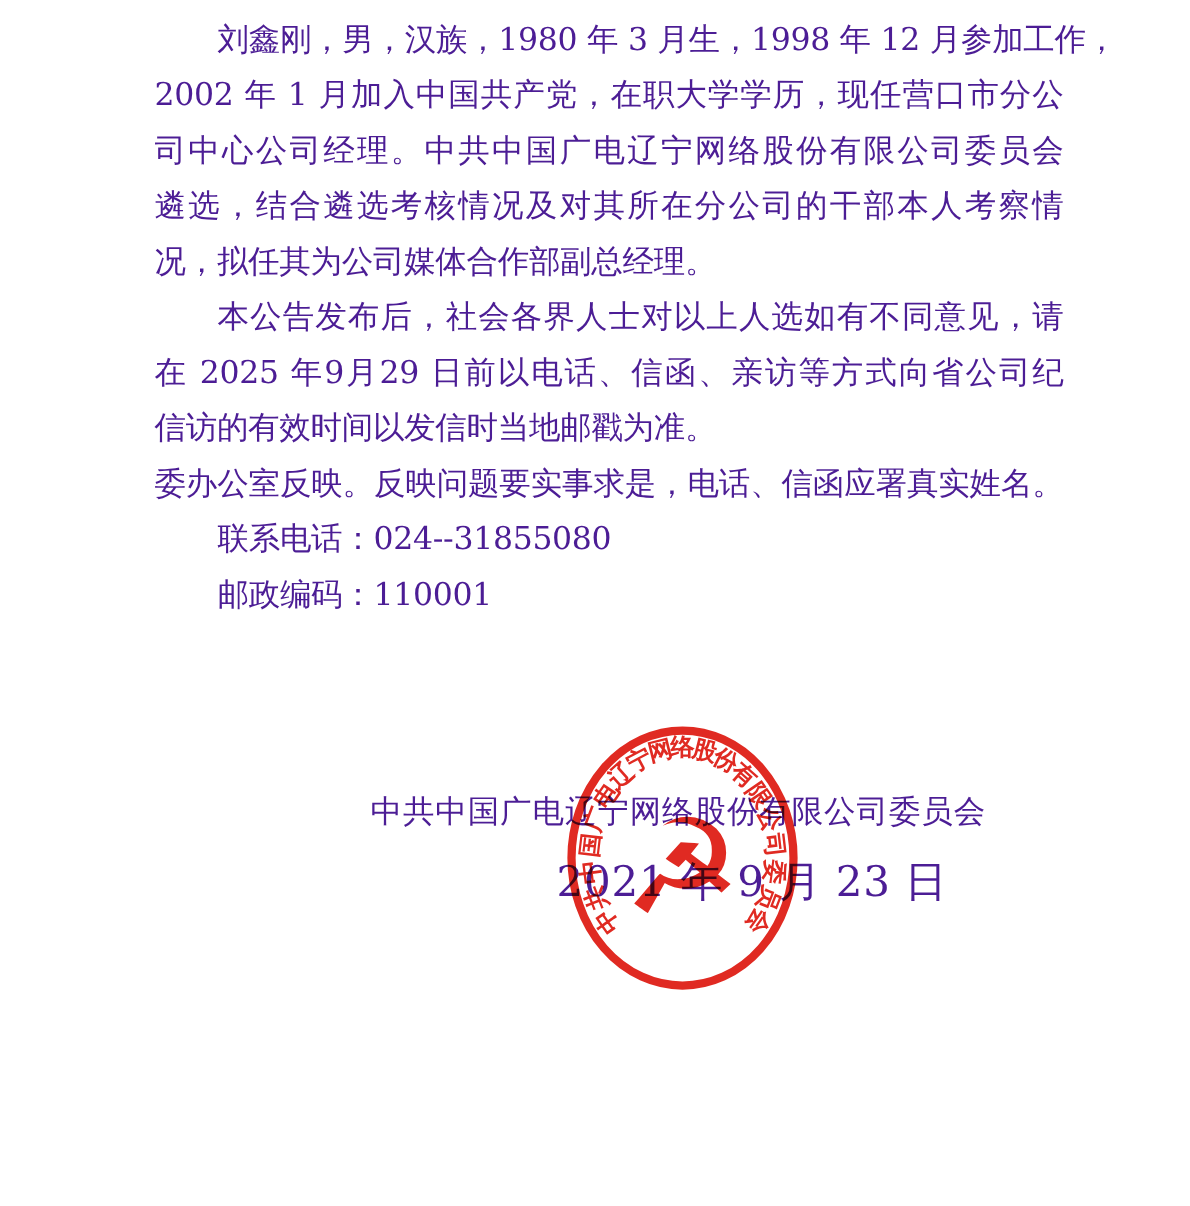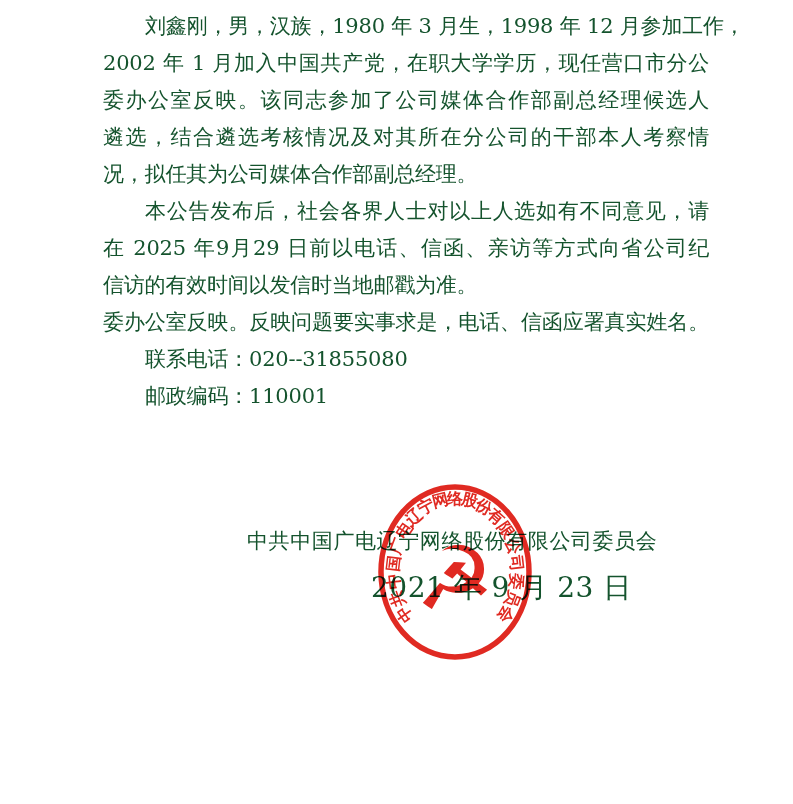--- a/index.html
+++ b/index.html
@@ -59,33 +59,33 @@
     font-weight: bold;
   }
   .seal .emblem {
     font-size: 88px;
     font-family: "DejaVu Sans", "Liberation Sans", sans-serif;
   }
 </style>
 </head>
 <body>
 
-<div class="page" style="color: #14532d; background: rgb(255, 255, 255);">
+<div class="page" style="color: #4c1d95; background: rgb(255, 255, 255);">
 
   <div class="body-text" id="doc-lines">
       <div class="line indent just">刘鑫刚，男，汉族，1980 年 3 月生，1998 年 12 月参加工作，</div>
       <div class="line just">2002 年 1 月加入中国共产党，在职大学学历，现任营口市分公</div>
-      <div class="line just">委办公室反映。该同志参加了公司媒体合作部副总经理候选人</div>
+      <div class="line just">司中心公司经理。中共中国广电辽宁网络股份有限公司委员会</div>
       <div class="line just">遴选，结合遴选考核情况及对其所在分公司的干部本人考察情</div>
       <div class="line">况，拟任其为公司媒体合作部副总经理。</div>
       <div class="line indent just">本公告发布后，社会各界人士对以上人选如有不同意见，请</div>
       <div class="line just">在 2025 年9月29 日前以电话、信函、亲访等方式向省公司纪</div>
       <div class="line">信访的有效时间以发信时当地邮戳为准。</div>
       <div class="line just">委办公室反映。反映问题要实事求是，电话、信函应署真实姓名。</div>
-      <div class="line indent">联系电话：020--31855080</div>
+      <div class="line indent">联系电话：024--31855080</div>
       <div class="line indent">邮政编码：110001</div>
     </div>
 
   <div class="signature-line">中共中国广电辽宁网络股份有限公司委员会</div>
 
   <div class="signature-date">2021 年 9 月 23 日</div>
 
   <div class="seal">
     <svg width="160" height="180" viewBox="0 0 160 180" xmlns="http://www.w3.org/2000/svg">
       <ellipse id="seal-ring" cx="80" cy="90" rx="74" ry="85" fill="none" stroke-width="5.5" stroke="#e02a22"></ellipse>

